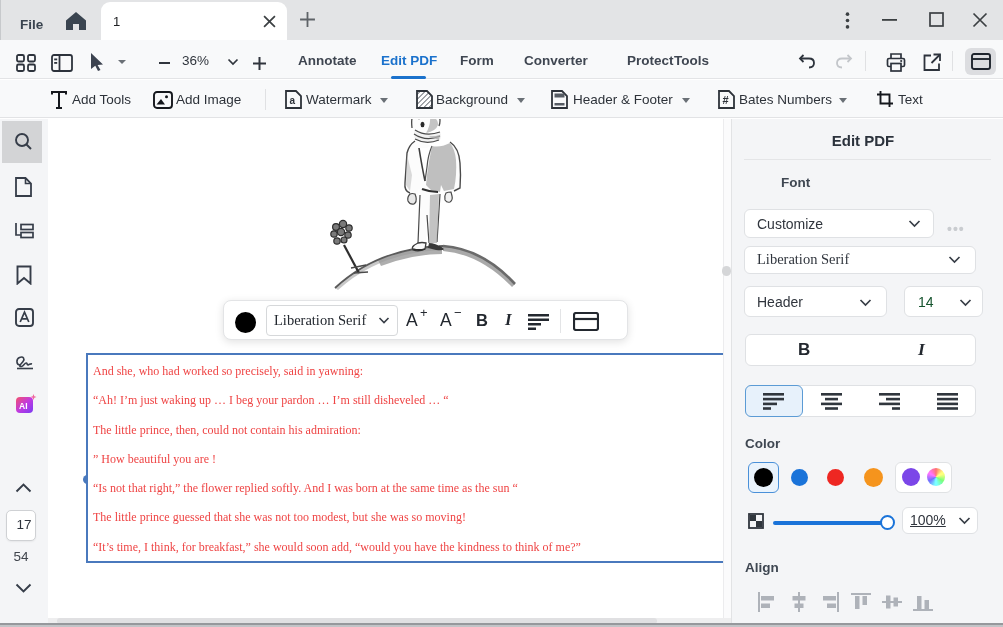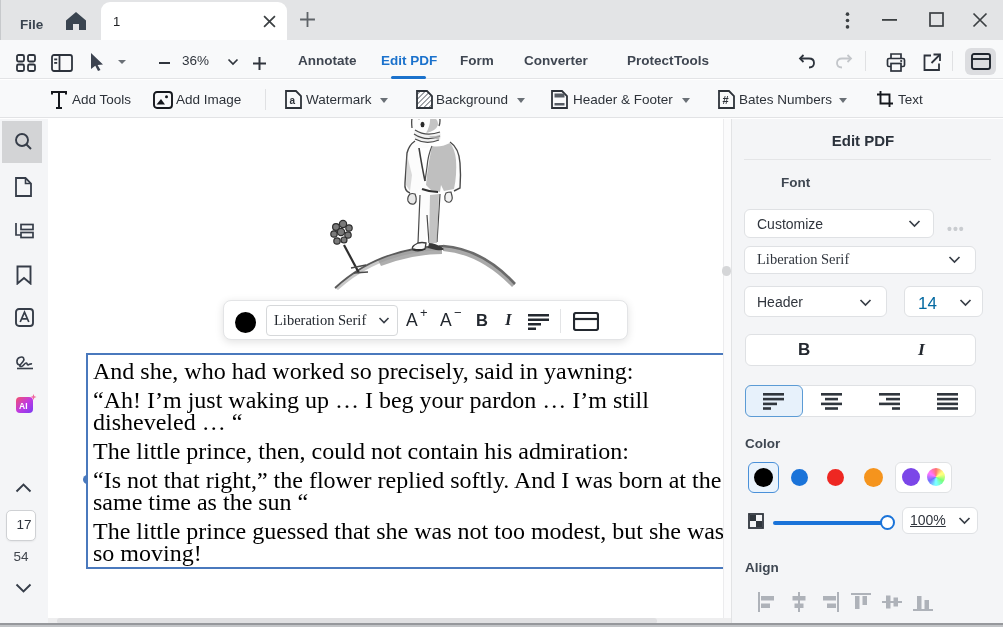--- a/index.html
+++ b/index.html
@@ -26,21 +26,21 @@
 
 #panel { position:absolute; left:731px; top:119px; width:272px; height:506px; background:#f4f5f7; border-left:1px solid #e2e3e5; }
 .pbox { position:absolute; background:#fff; border:1px solid #dfe1e4; border-radius:6px; }
 .plabel { position:absolute; font-size:13.5px; font-weight:600; color:#3f4752; }
 
 #hscroll { position:absolute; left:48px; top:618px; width:683px; height:6px; background:#eeeeef; }
 #hthumb { position:absolute; left:57px; top:618px; width:600px; height:6px; border-radius:3px; background:#e0e0e2; }
 #bottomstrip { position:absolute; left:0; top:623px; width:1003px; height:4px; background:linear-gradient(#96989c 0 45%, #c2c4c7 45% 100%); }
 
 #textbox { position:absolute; left:38px; top:234px; width:645px; border:2px solid #4a79bd; background:#fff; padding:6px 4px 3px 5px; }
-#textbox p { font-family:"Liberation Serif", serif; font-size:24px; line-height:21.5px; color:#000000; margin:0 0 7.8px 0; }
+#textbox p { font-family:"Liberation Serif", serif; font-size:12px; line-height:21.5px; color:#ef4444; margin:0 0 7.8px 0; }
 #textbox p:last-child { margin-bottom:0; }
 </style>
 </head>
 <body>
 <div id="titlebar">
   <div class="abs" style="left:0; top:0; width:1px; height:40px; background:#c7c9cc;"></div>
   <div id="filebtn">File</div>
   <svg class="abs" style="left:65px; top:11px;" width="22" height="20" viewBox="0 0 22 20">
       <path d="M11 1 L21 9.5 L21 19 L14 19 L14 13 L8 13 L8 19 L1 19 L1 9.5 Z" fill="#3a4450"></path>
     </svg>
@@ -314,22 +314,24 @@
     <svg class="abs" style="left:349px; top:11px;" width="26" height="19" viewBox="0 0 26 19">
         <rect x="1" y="1" width="24" height="17" rx="2" fill="none" stroke="#23282f" stroke-width="2.2"></rect>
         <line x1="1" y1="7" x2="25" y2="7" stroke="#23282f" stroke-width="2.2"></line>
       </svg>
   </div>
   <div class="abs" style="left:35px; top:356px; width:9px; height:9px; border-radius:50%; background:#4a79bd;"></div>
   <div id="textbox">
     <p>And she, who had worked so precisely, said in yawning:</p>
     <p>“Ah! I’m just waking up … I beg your pardon … I’m still disheveled … “</p>
     <p>The little prince, then, could not contain his admiration:</p>
+    <p>” How beautiful you are !</p>
     <p>“Is not that right,” the flower replied softly. And I was born at the same time as the sun “</p>
     <p>The little prince guessed that she was not too modest, but she was so moving!</p>
+    <p>“It’s time, I think, for breakfast,” she would soon add, “would you have the kindness to think of me?”</p>
   </div>
 </div>
 <div id="vstrip"></div>
 <div id="vthumb"></div>
 <div id="panel">
   <div class="abs" style="left:0; top:13px; width:262px; text-align:center; font-size:15px; font-weight:700; color:#2b323c;">Edit PDF</div>
   <div class="abs" style="left:12px; top:40px; width:247px; height:1px; background:#e4e5e7;"></div>
   <div class="plabel" style="left:13px; top:56px;padding-left:36px;">Font</div>
   <div class="pbox" style="left:12px; top:90px; width:190px; height:29px;"></div>
   <div class="abs" style="left:25px; top:97px; font-size:14px; color:#30353d;">Customize</div>
@@ -341,21 +343,21 @@
   <div class="abs" style="left:25px; top:132px; font-size:14.5px; font-family:'Liberation Serif',serif; color:#30353d;">Liberation Serif</div>
   <svg class="abs" style="left:216px; top:137px;" width="13" height="8" viewBox="0 0 13 8">
       <path d="M1.5 1 L6.5 6 L11.5 1" fill="none" stroke="#383e47" stroke-width="1.7"></path>
     </svg>
   <div class="pbox" style="left:12px; top:167px; width:143px; height:31px;"></div>
   <div class="abs" style="left:25px; top:175px; font-size:14px; color:#30353d;">Header</div>
   <svg class="abs" style="left:127px; top:180px;" width="13" height="8" viewBox="0 0 13 8">
       <path d="M1.5 1 L6.5 6 L11.5 1" fill="none" stroke="#383e47" stroke-width="1.7"></path>
     </svg>
   <div class="pbox" style="left:172px; top:167px; width:79px; height:31px;"></div>
-  <div class="abs" style="left:186px; top:175px; font-size:17px; color:#0369a1;">14</div>
+  <div class="abs" style="left:186px; top:175px; font-size:14px; color:#14532d;">14</div>
   <svg class="abs" style="left:227px; top:180px;" width="13" height="8" viewBox="0 0 13 8">
       <path d="M1.5 1 L6.5 6 L11.5 1" fill="none" stroke="#383e47" stroke-width="1.7"></path>
     </svg>
   <div class="pbox" style="left:13px; top:215px; width:231px; height:32px;"></div>
   <div class="abs" style="left:66px; top:221px; font-size:17px; font-weight:700; color:#23282f;">B</div>
   <div class="abs" style="left:186px; top:220px; font-size:17.5px; font-style:italic; font-family:'Liberation Serif',serif; font-weight:600; color:#23282f;">I</div>
   <div class="pbox" style="left:13px; top:266px; width:231px; height:32px;"></div>
   <div class="abs" style="left:13px; top:266px; width:58px; height:32px; background:#e7f1fb; border:1.5px solid #5b9bd5; border-radius:6px;"></div>
   <svg class="abs" style="left:31px; top:274px;" width="22" height="17" viewBox="0 0 22 17">
       <g fill="#30363d">

